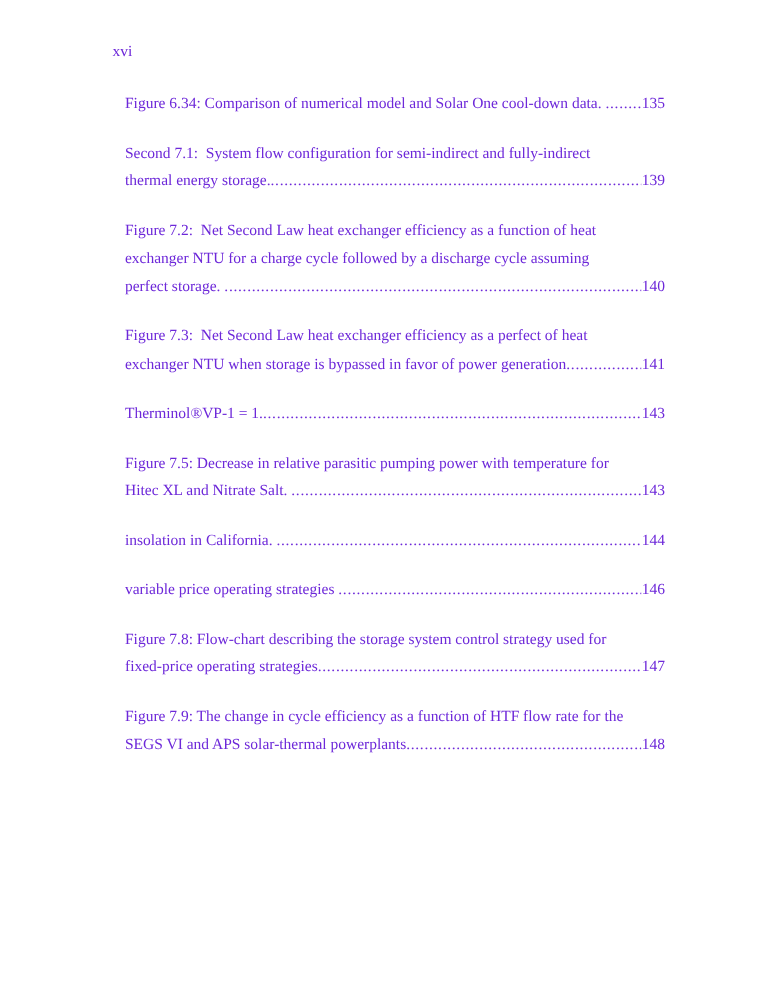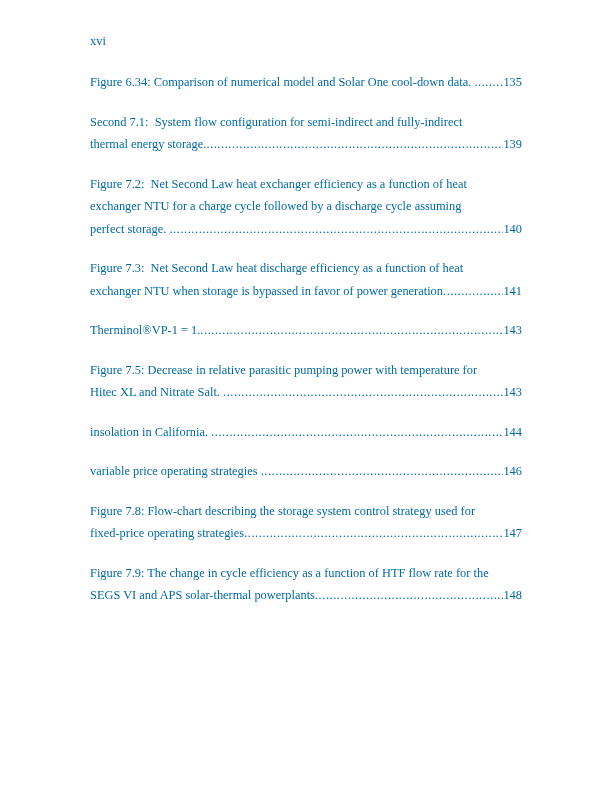--- a/index.html
+++ b/index.html
@@ -5,34 +5,34 @@
   html, body {
     margin: 0;
     padding: 0;
     background: #ffffff;
   }
   .page {
     position: relative;
     width: 612px;
     height: 792px;
     background: #ffffff;
-    color: #0369a1;
+    color: #6d28d9;
     font-family: "Liberation Serif", "DejaVu Serif", serif;
     font-size: 12.4px;
     overflow: hidden;
   }
   .folio {
     position: absolute;
     left: 90px;
     top: 34px;
     line-height: 14px;
   }
   .toc {
     position: absolute;
-    left: 90px;
+    left: 100px;
     top: 71px;
     width: 432px;
   }
   .entry {
     margin: 0 0 17px 0;
   }
   .entry .line {
     line-height: 22.5px;
     white-space: pre;
   }
@@ -68,21 +68,21 @@
       <div class="entry">
         <div class="line">Second 7.1:  System flow configuration for semi-indirect and fully-indirect</div>
         <div class="line last"><span class="line-text">thermal energy storage.</span><span class="dots">................................................................................................................................................................................................................................................................................................................................................................................................................</span><span class="pagenum">139</span></div>
       </div>
       <div class="entry">
         <div class="line">Figure 7.2:  Net Second Law heat exchanger efficiency as a function of heat</div>
         <div class="line">exchanger NTU for a charge cycle followed by a discharge cycle assuming</div>
         <div class="line last"><span class="line-text">perfect storage. </span><span class="dots">................................................................................................................................................................................................................................................................................................................................................................................................................</span><span class="pagenum">140</span></div>
       </div>
       <div class="entry">
-        <div class="line">Figure 7.3:  Net Second Law heat discharge efficiency as a function of heat</div>
+        <div class="line">Figure 7.3:  Net Second Law heat exchanger efficiency as a perfect of heat</div>
         <div class="line last"><span class="line-text">exchanger NTU when storage is bypassed in favor of power generation</span><span class="dots">................................................................................................................................................................................................................................................................................................................................................................................................................</span><span class="pagenum">141</span></div>
       </div>
       <div class="entry">
         <div class="line last"><span class="line-text">Therminol®VP-1 = 1.</span><span class="dots">................................................................................................................................................................................................................................................................................................................................................................................................................</span><span class="pagenum">143</span></div>
       </div>
       <div class="entry">
         <div class="line">Figure 7.5: Decrease in relative parasitic pumping power with temperature for</div>
         <div class="line last"><span class="line-text">Hitec XL and Nitrate Salt. </span><span class="dots">................................................................................................................................................................................................................................................................................................................................................................................................................</span><span class="pagenum">143</span></div>
       </div>
       <div class="entry">

